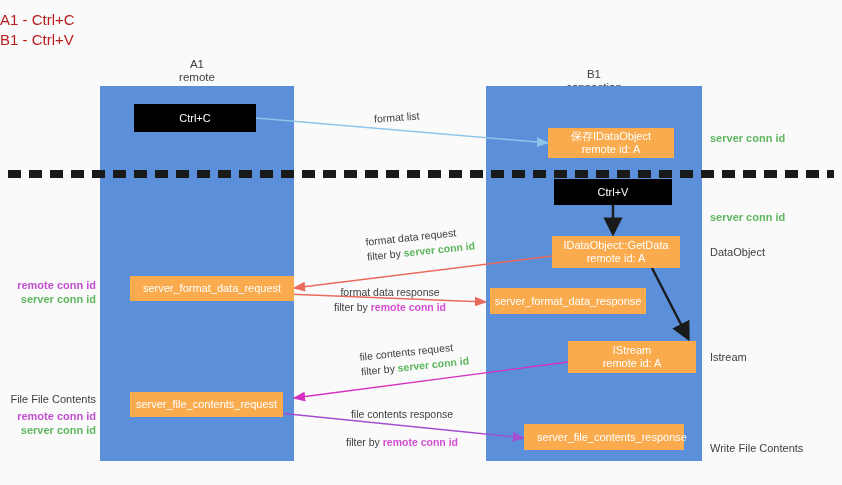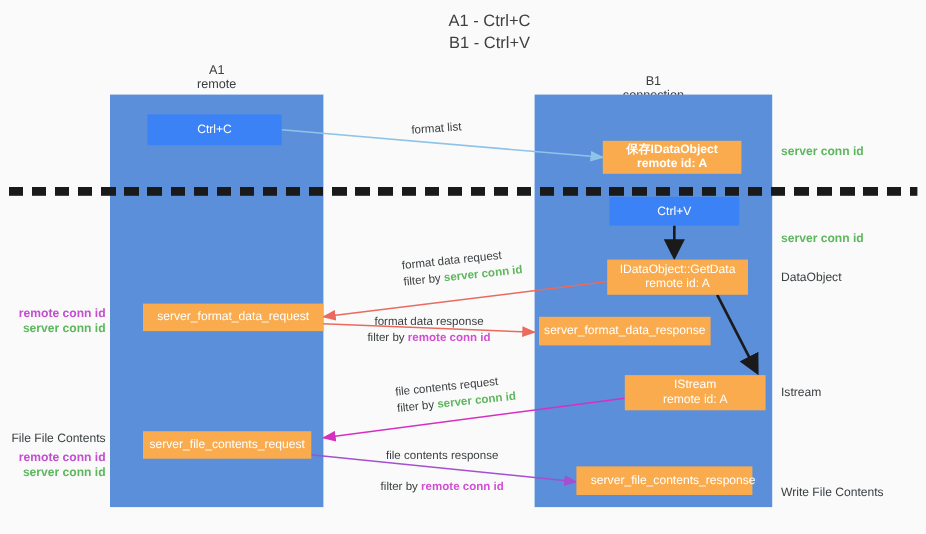--- a/index.html
+++ b/index.html
@@ -8,26 +8,25 @@
     background: #fafafa;
     font-family: "Liberation Sans", sans-serif;
     position: relative;
     overflow: hidden;
   }
   #stage { position: absolute; inset: 0; }
 
   .title {
     position: absolute;
     left: 0; right: 0; top: 10px;
-    text-align: center;
+    text-align: left;
     font-size: 15px;
-    color: #404040;
+    color: #b91c1c;
     line-height: 20px;
     white-space: pre-line;
-    padding-left: 48px;
   }
 
   .col-header {
     position: absolute;
     text-align: center;
     font-size: 11.5px;
     color: #3c4043;
     line-height: 13px;
     white-space: pre-line;
   }
@@ -44,21 +43,21 @@
     align-items: center;
     justify-content: center;
     text-align: center;
     color: #ffffff;
     font-size: 11px;
     line-height: 13px;
     white-space: pre-line;
     padding: 2px 4px;
   }
   .node.orange { background: #f9ab4e; }
-  .node.green  { background: #3b82f6; }
+  .node.green  { background: #000000; }
 
   .side-label {
     position: absolute;
     font-size: 11px;
     line-height: 14px;
     color: #3c4043;
   }
   .side-label .green  { color: #5eb75e; font-weight: bold; }
   .side-label .purple { color: #c14fd0; font-weight: bold; }
   .side-label.right-align { text-align: right; }
@@ -132,21 +131,21 @@
 
     <line x1="132" y1="398" x2="524" y2="438" stroke="#a34fd0" stroke-width="1.4" marker-end="url(#ah-purple)"></line>
   </svg>
 
   <div class="dashes"></div>
 
   <div class="node green" style="left:134px; top:104px; width:122px; height:28px;">Ctrl+C</div>
   <div class="node orange" style="left:130px; top:276px; width:164px; height:25px;">server_format_data_request</div>
   <div class="node orange" style="left:130px; top:392px; width:153px; height:25px;">server_file_contents_request</div>
 
-  <div class="node orange" style="left:548px; top:128px; width:126px; height:30px;font-weight:bold;">保存IDataObject
+  <div class="node orange" style="left:548px; top:128px; width:126px; height:30px;">保存IDataObject
 remote id: A</div>
   <div class="node green" style="left:554px; top:179px; width:118px; height:26px;">Ctrl+V</div>
   <div class="node orange" style="left:552px; top:236px; width:128px; height:32px;">IDataObject::GetData
 remote id: A</div>
   <div class="node orange" style="left:490px; top:288px; width:156px; height:26px;">server_format_data_response</div>
   <div class="node orange" style="left:568px; top:341px; width:128px; height:32px;">IStream
 remote id: A</div>
   <div class="node orange" style="left:524px; top:424px; width:160px; height:26px;padding-left:20px;">server_file_contents_response</div>
 
   <div class="edge-label" style="left:374px; top:110px; transform:rotate(-4deg);">format list</div>

